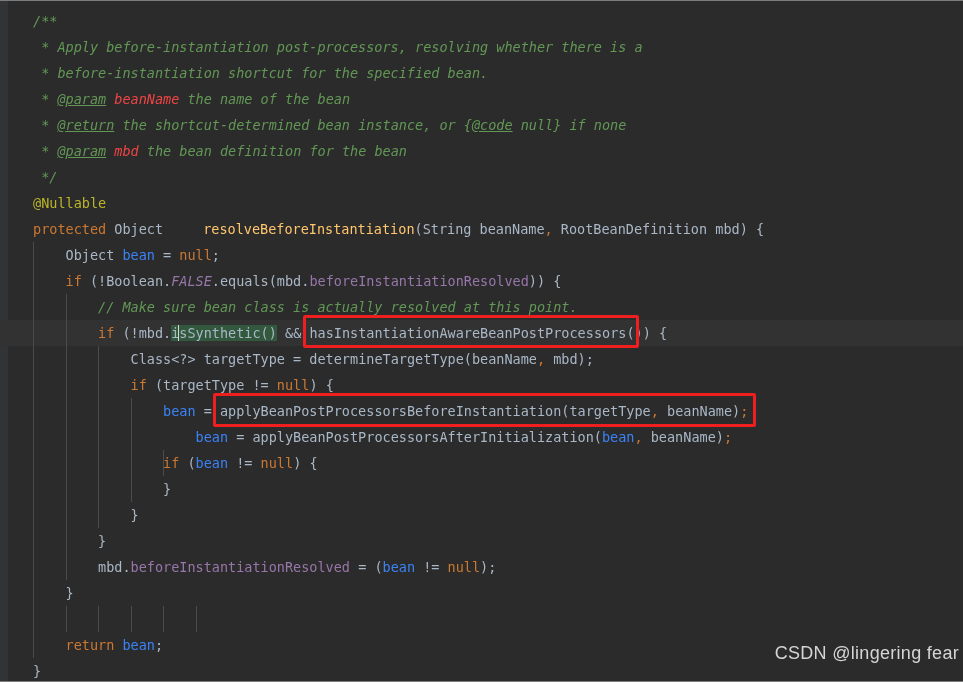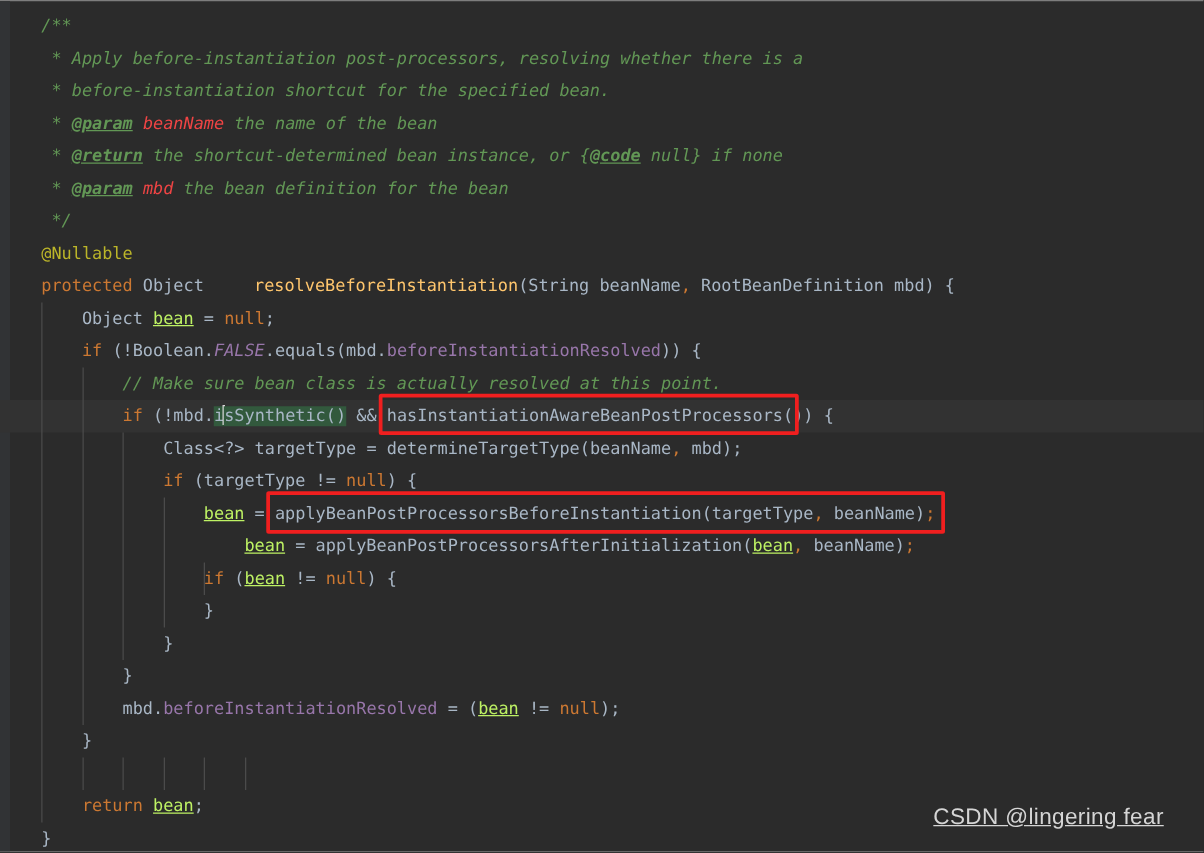--- a/index.html
+++ b/index.html
@@ -67,27 +67,27 @@
     height: 26px;
     white-space: pre;
     padding-left: 33px;
     box-sizing: border-box;
   }
 
   
   .t-default   { color: #a9b7c6; }
   .t-keyword   { color: #cc7832; }
   .t-comment   { color: #629755; font-style: italic; }
-  .t-doctag    { color: #629755; font-style: italic; text-decoration: underline; font-weight: bold; }
+  .t-doctag    { color: #629755; font-style: italic; text-decoration: underline; font-weight: normal; }
   .t-docparam  { color: #ef4444; font-style: italic; }
   .t-annot     { color: #bbb529; }
   .t-method    { color: #ffc66d; margin-left: 32px; }
   .t-field     { color: #9876aa; text-align: center; }
   .t-static    { color: #9876aa; font-style: italic; }
-  .t-local     { color: #bef264; text-decoration: underline; }
+  .t-local     { color: #3b82f6; }
 
   
   .hl-occurrence {
     background: #32593d;
   }
   
   .caret {
     display: inline-block;
     width: 0;
     border-left: 2px solid #d6d6d6;
@@ -100,27 +100,26 @@
   .redbox {
     position: absolute;
     border: 3px solid #f01f1f;
     border-radius: 2px;
     pointer-events: none;
   }
 
   
   .watermark {
     position: absolute;
-    right: 32px;
+    right: 4px;
     bottom: 16px;
     font-family: "Liberation Sans", sans-serif;
     font-size: 18px;
     color: #d5d5d5;
     letter-spacing: .3px;
-    text-decoration: underline;
   }
 </style>
 </head>
 <body>
 
 <div id="screenshot">
 
   <div class="edge-rule top"></div>
   <div class="edge-rule bottom"></div>
 

